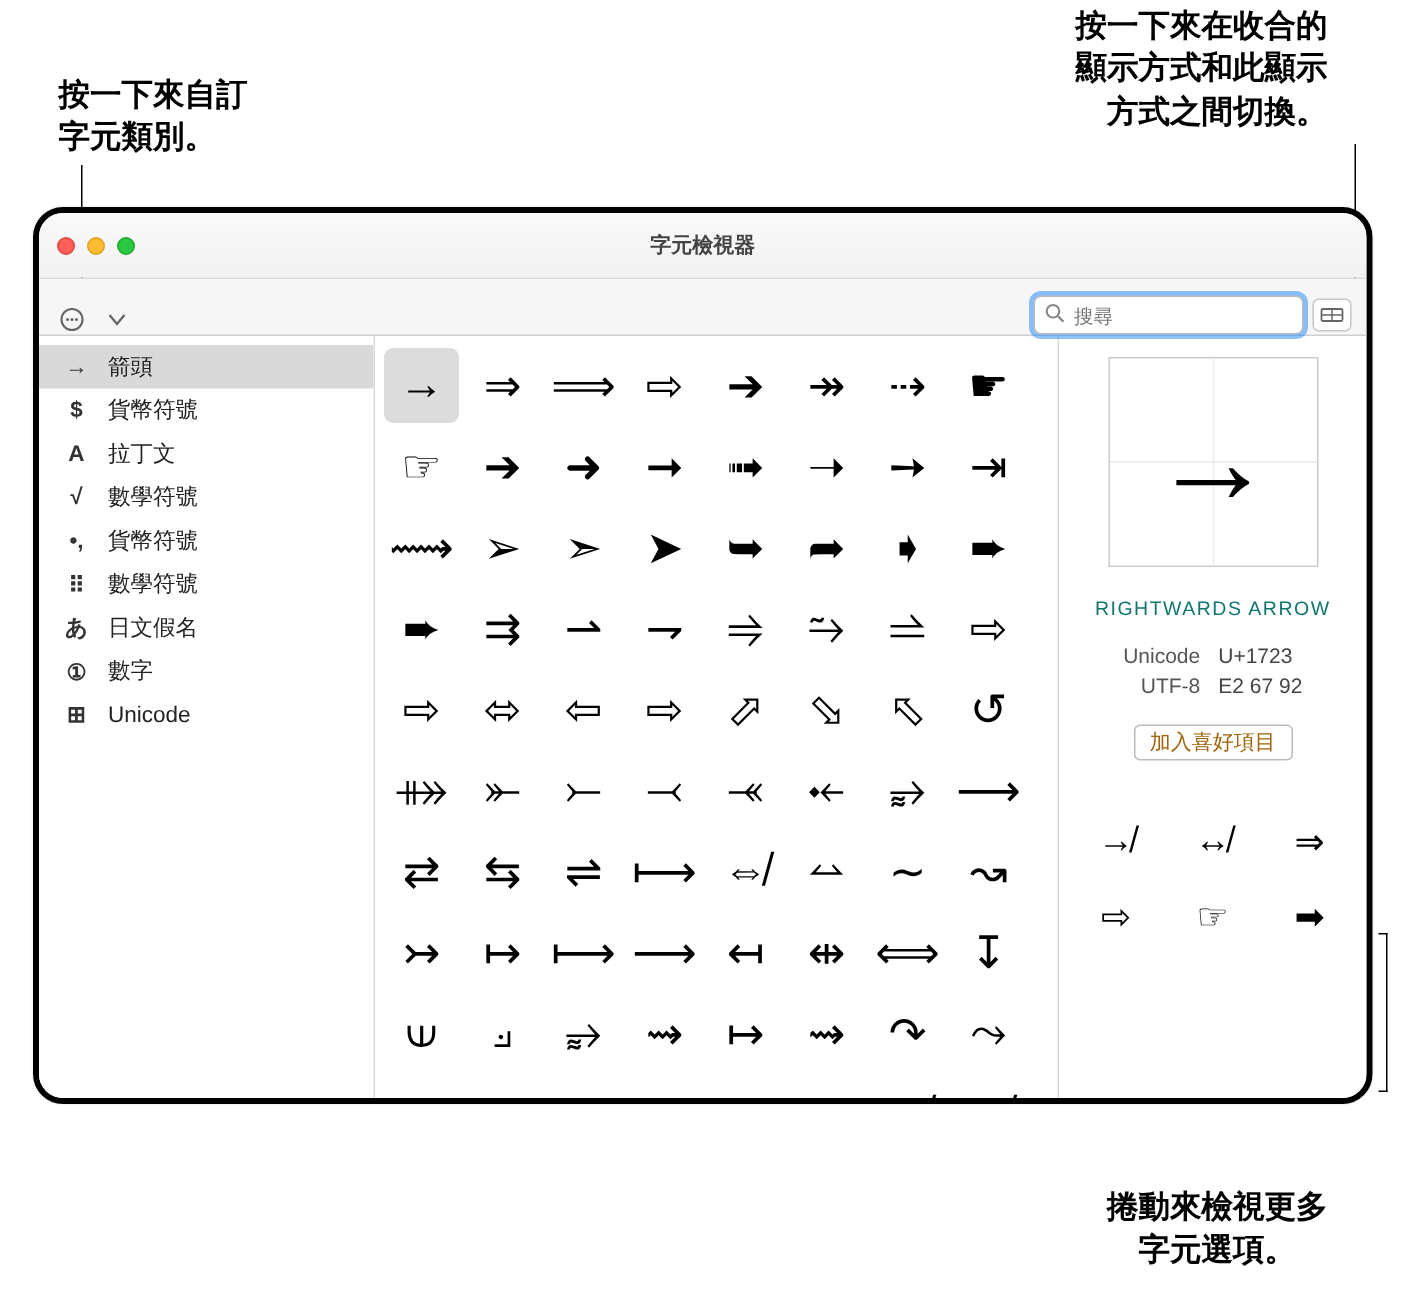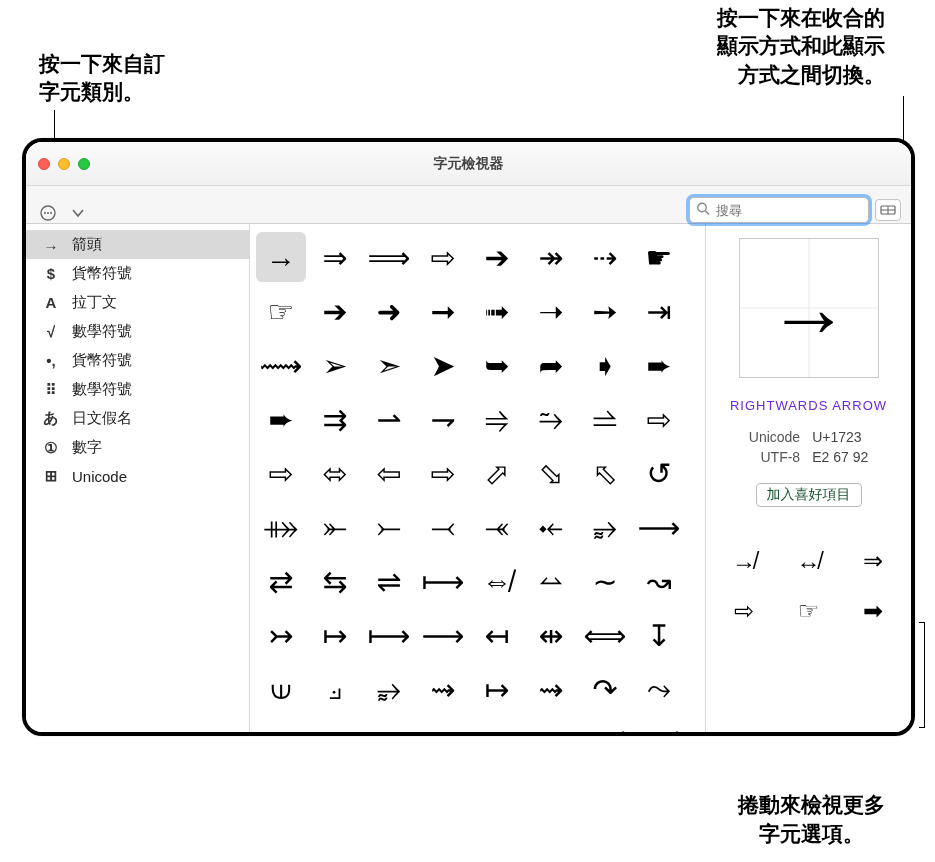--- a/index.html
+++ b/index.html
@@ -199,42 +199,42 @@
   .big-glyph {
     font-size: 82px;
     line-height: 1;
     position: relative;
     z-index: 1;
     font-weight: 900;
   }
   .char-name {
     font-size: 13px;
     letter-spacing: 1px;
-    color: #6d28d9;
+    color: #0f766e;
     text-align: center;
     margin-top: 10px;
   }
   .meta {
     font-size: 14px;
     color: #444;
     display: grid;
     grid-template-columns: auto auto;
     column-gap: 12px;
     row-gap: 4px;
     margin-top: 6px;
   }
   .meta .label { text-align: right; color:#555;}
   .fav-btn {
     margin-top: 8px;
     border: 1px solid #bbb;
     border-radius: 4px;
     background: #fff;
     padding: 2px 10px;
     font-size: 14px;
-    color: #14532d;
+    color: #a16207;
   }
   .variants {
     margin-top: 22px;
     display: grid;
     grid-template-columns: repeat(3, 52px);
     grid-auto-rows: 44px;
     gap: 6px;
     width: 100%;
     justify-content: space-between;
   }

